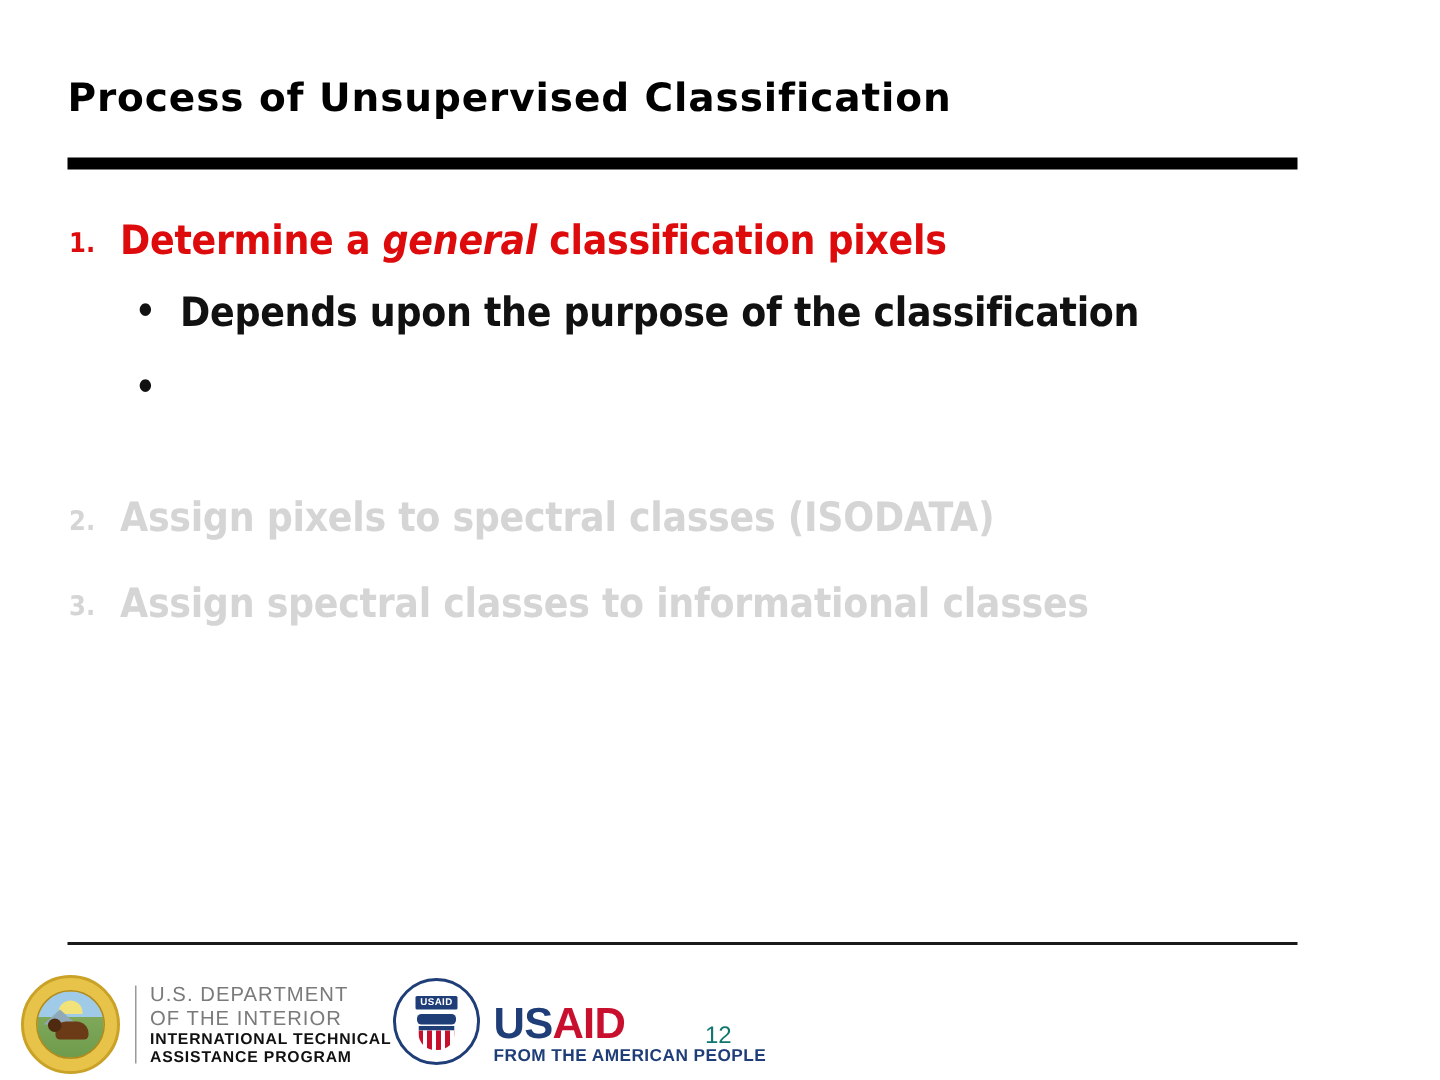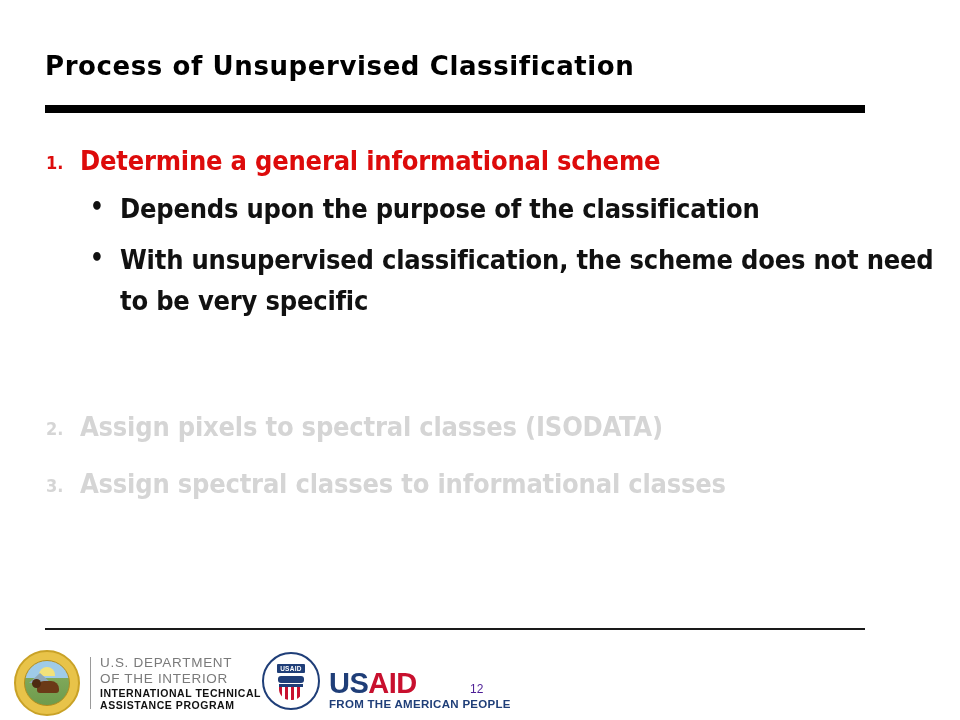--- a/index.html
+++ b/index.html
@@ -63,20 +63,21 @@
     left: 46px;
     top: 7px;
     font-size: 18px;
     font-weight: bold;
     letter-spacing: 0;
   }
   .num-item.active { color: #DD0B0B; }
   .num-item.dim    { color: #D5D5D5; }
 
   .em-italic {
+    font-style: italic;
   }
 
   .sub-list {
     list-style: none;
     margin: 0;
     padding: 0;
   }
   .sub-item {
     position: relative;
     padding-left: 120px;
@@ -277,47 +278,46 @@
     color: #1F3E78;
     letter-spacing: 0.3px;
     margin-top: 1px;
   }
 
   .page-number {
     position: absolute;
     left: 470px;
     top: 42px;
     font-family: "Liberation Sans", sans-serif;
-    font-size: 12px;
-    color: #4c1d95;
+    font-size: 16px;
+    color: #0f766e;
   }
 </style>
 </head>
 <body>
 
 <div id="slide">
 
   <div class="slide-title">Process of Unsupervised Classification</div>
   <div class="title-rule"></div>
 
   <div class="body-list">
 
     <div class="num-item active">
       <span class="num-marker">1.</span>
-      <span>Determine a </span><span class="em-italic">general</span><span> informational scheme</span>
+      <span>Determine a </span><span class="em-italic">general</span><span> classification pixels</span>
     </div>
 
     <ul class="sub-list">
       <li class="sub-item">
         <span class="dot-marker">•</span>
         <span>Depends upon the purpose of the classification</span>
       </li>
       <li class="sub-item">
         <span class="dot-marker">•</span>
-        <span>With unsupervised classification, the scheme does not need to be very specific</span>
       </li>
     </ul>
 
     <div class="gap-block"></div>
 
     <div class="num-item dim">
       <span class="num-marker">2.</span>
       <span>Assign pixels to spectral classes (ISODATA)</span>
     </div>
 

